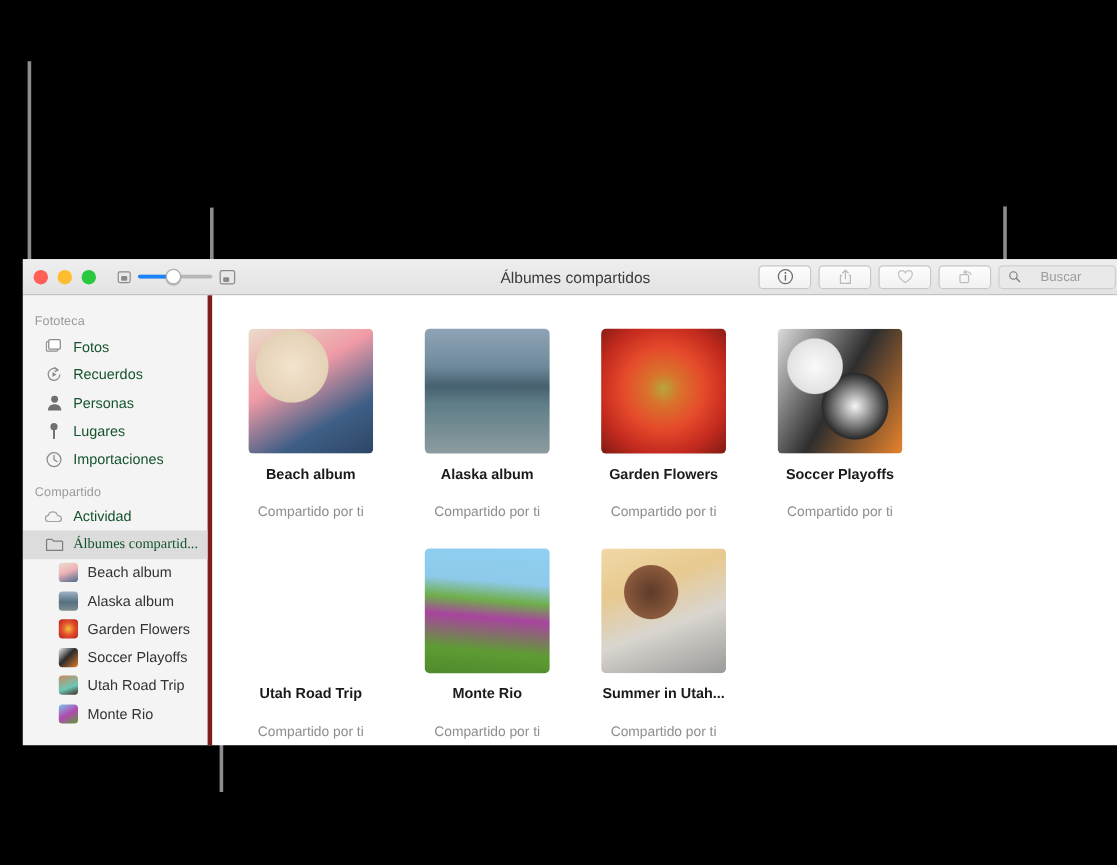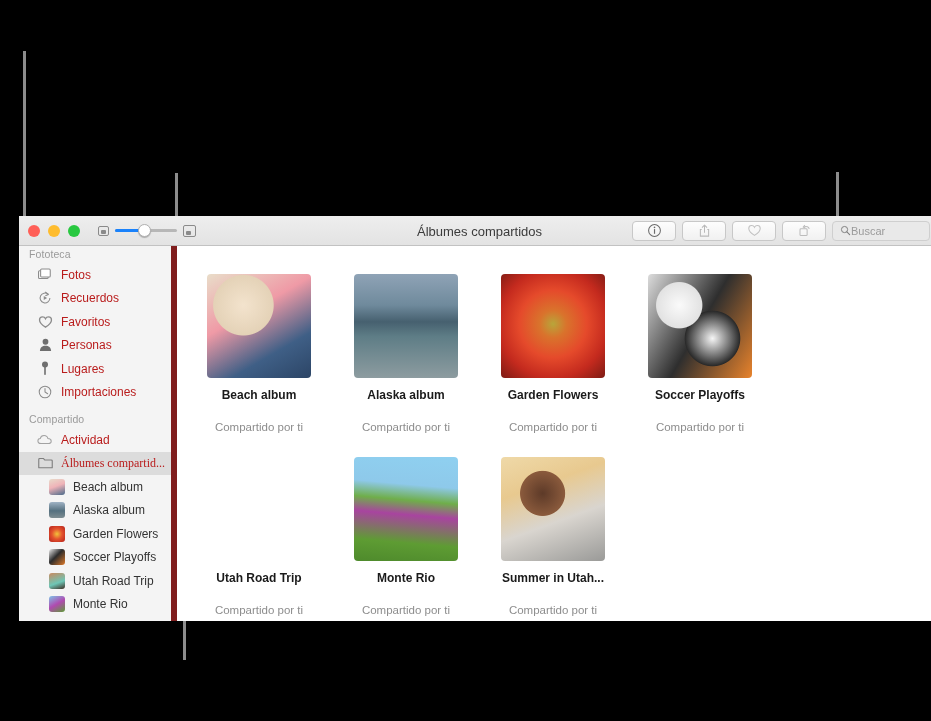--- a/index.html
+++ b/index.html
@@ -65,41 +65,41 @@
   .tbbtn {
     width: 44px; height: 20px; border-radius: 4px;
     background: linear-gradient(180deg,#fdfdfd,#f1f1f1);
     border: 1px solid #c8c8c8;
     display: flex; align-items: center; justify-content: center;
   }
   .tbbtn svg { display:block; }
   .searchbox {
     width: 98px; height: 20px; border-radius: 4px;
     background: #e9e9e9; border: 1px solid #cfcfcf;
-    display: flex; align-items: center; gap: 0; padding-left: 7px;
+    display: flex; align-items: center; gap: 16px; padding-left: 7px;
     font-size: 11px; color: #9b9b9b;
   }
 
   
   .winbody { display: flex; height: 375px; }
 
   .sidebar {
     width: 158px; height: 100%;
     background: #f4f4f4;
-    border-right: 6px solid #7f1d1d;
-    padding-top: 0;
+    border-right: 4px solid #7f1d1d;
+    padding-top: 14px;
     font-size: 12px;
     overflow: hidden;
   }
   .sec-head {
     font-size: 10.5px; color: #9a9a9a; padding: 2px 0 3px 10px; letter-spacing: .1px;
   }
   .sb-item {
     display: flex; align-items: center; gap: 8px;
-    height: 23.5px; padding-left: 18px; color: #b91c1c;
+    height: 23.5px; padding-left: 18px; color: #14532d;
   }
   .sb-item.selected { background: #dcdcdc; }
   .sb-item .ic { width: 16px; display: flex; justify-content: center; align-items: center; }
   .sb-item .lbl { white-space: nowrap; overflow: hidden; text-overflow: ellipsis; }
   .sb-sub { display: flex; align-items: center; gap: 8px; height: 23.5px; padding-left: 30px; color: #333; }
   .sb-row-disclose { position: relative; font-family: Liberation Serif, serif; }
   .thumb { width: 16px; height: 16px; border-radius: 3px; flex: 0 0 16px; background-size: cover; }
 
   
   .content { flex: 1; background: #fff; padding: 28px 0 0 30px; }
@@ -208,28 +208,20 @@
           <span class="ic">
             <svg width="14" height="14" viewBox="0 0 16 16">
               <path d="M13.6 8 A5.6 5.6 0 1 1 11.6 3.7" fill="none" stroke="#8c8c8c" stroke-width="1.2"></path>
               <path d="M8.2 1.1 L11.9 3.9 L8.4 5.4" fill="none" stroke="#8c8c8c" stroke-width="1.2" stroke-linejoin="round"></path>
               <path d="M6.6 5.6 L10.4 8 L6.6 10.4 Z" fill="#8c8c8c"></path>
             </svg>
           </span>
           <span class="lbl">Recuerdos</span>
         </div>
 
-        <div class="sb-item">
-          <span class="ic">
-            <svg width="15" height="14" viewBox="0 0 16 15">
-              <path d="M8 13 C8 13 1.6 9 1.6 5.3 C1.6 3.3 3.1 2 4.8 2 C6.1 2 7.5 2.9 8 4 C8.5 2.9 9.9 2 11.2 2 C12.9 2 14.4 3.3 14.4 5.3 C14.4 9 8 13 8 13 Z" fill="none" stroke="#8c8c8c" stroke-width="1.4"></path>
-            </svg>
-          </span>
-          <span class="lbl">Favoritos</span>
-        </div>
 
         <div class="sb-item">
           <span class="ic">
             <svg width="13" height="14" viewBox="0 0 14 15">
               <circle cx="7" cy="4" r="3.1" fill="#6f6f6f"></circle>
               <path d="M1 14 C1 10.2 3.7 8.4 7 8.4 C10.3 8.4 13 10.2 13 14 Z" fill="#6f6f6f"></path>
             </svg>
           </span>
           <span class="lbl">Personas</span>
         </div>

